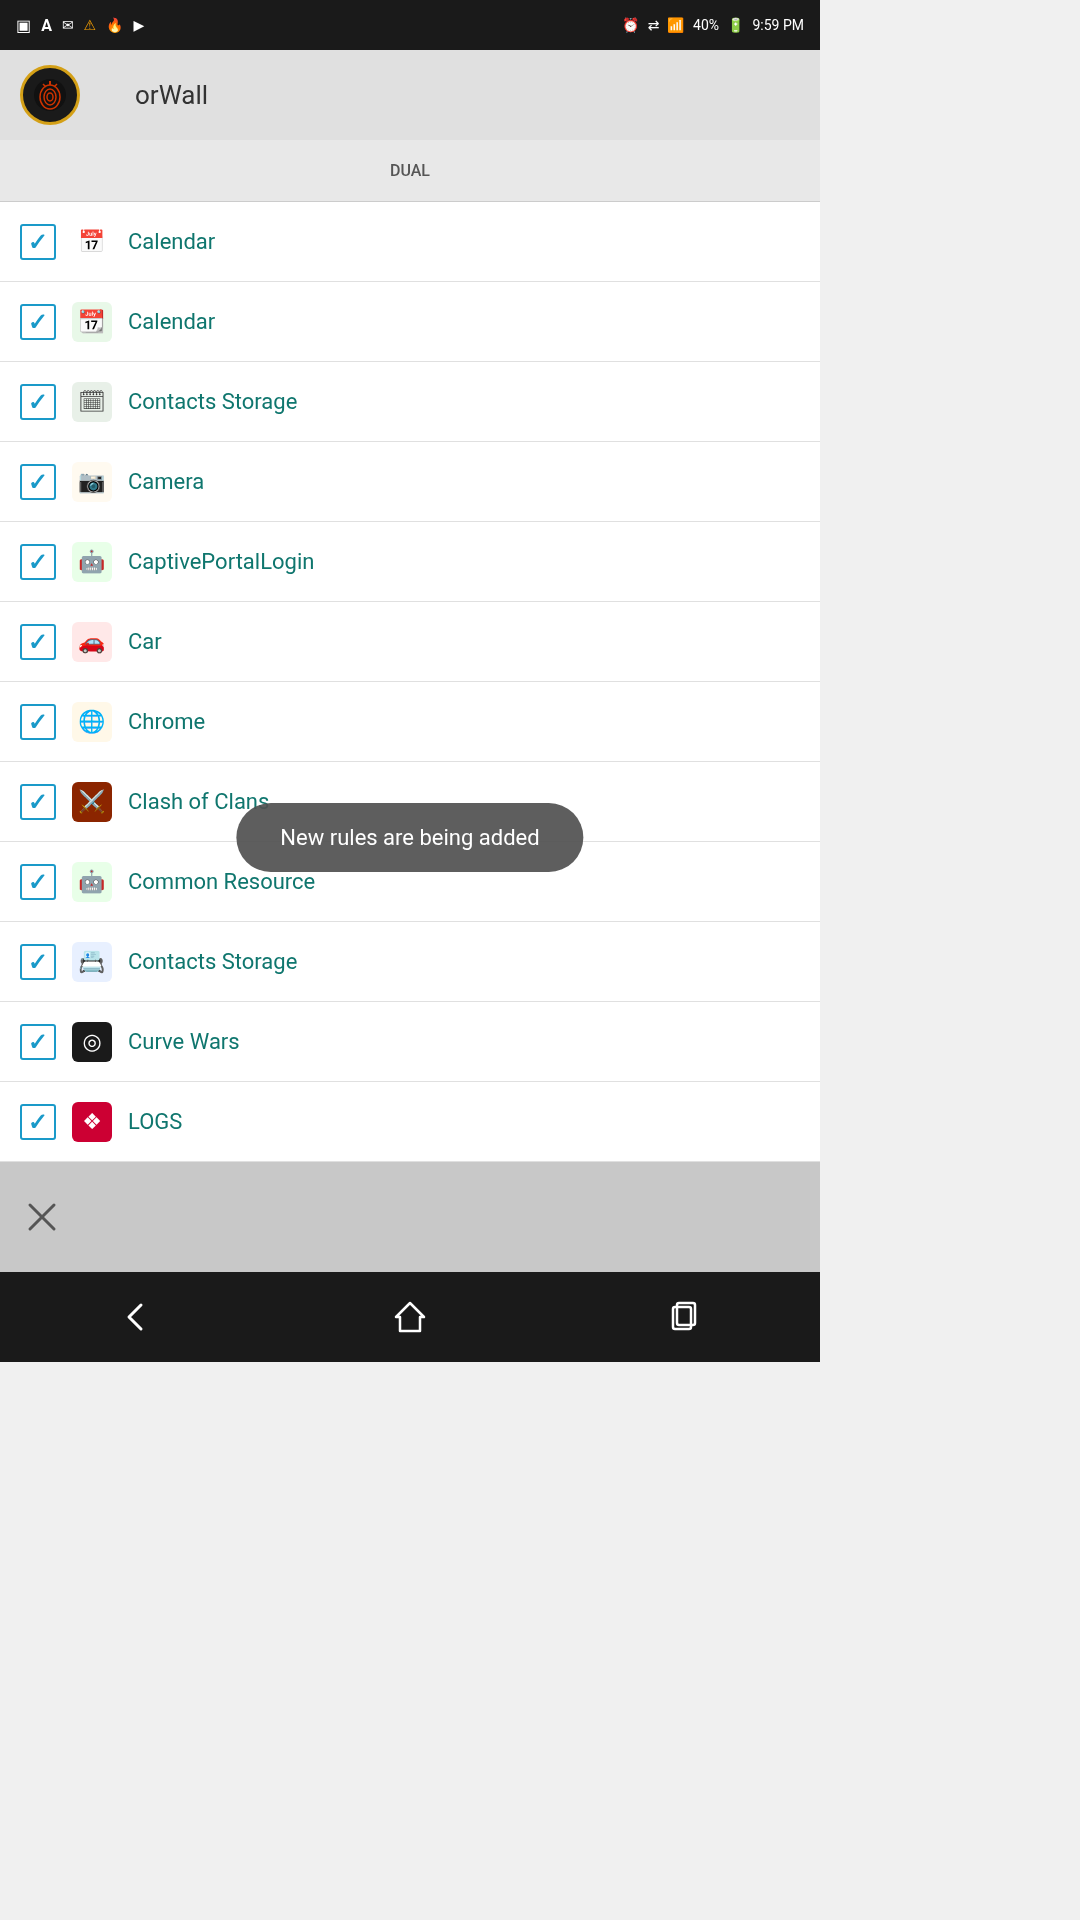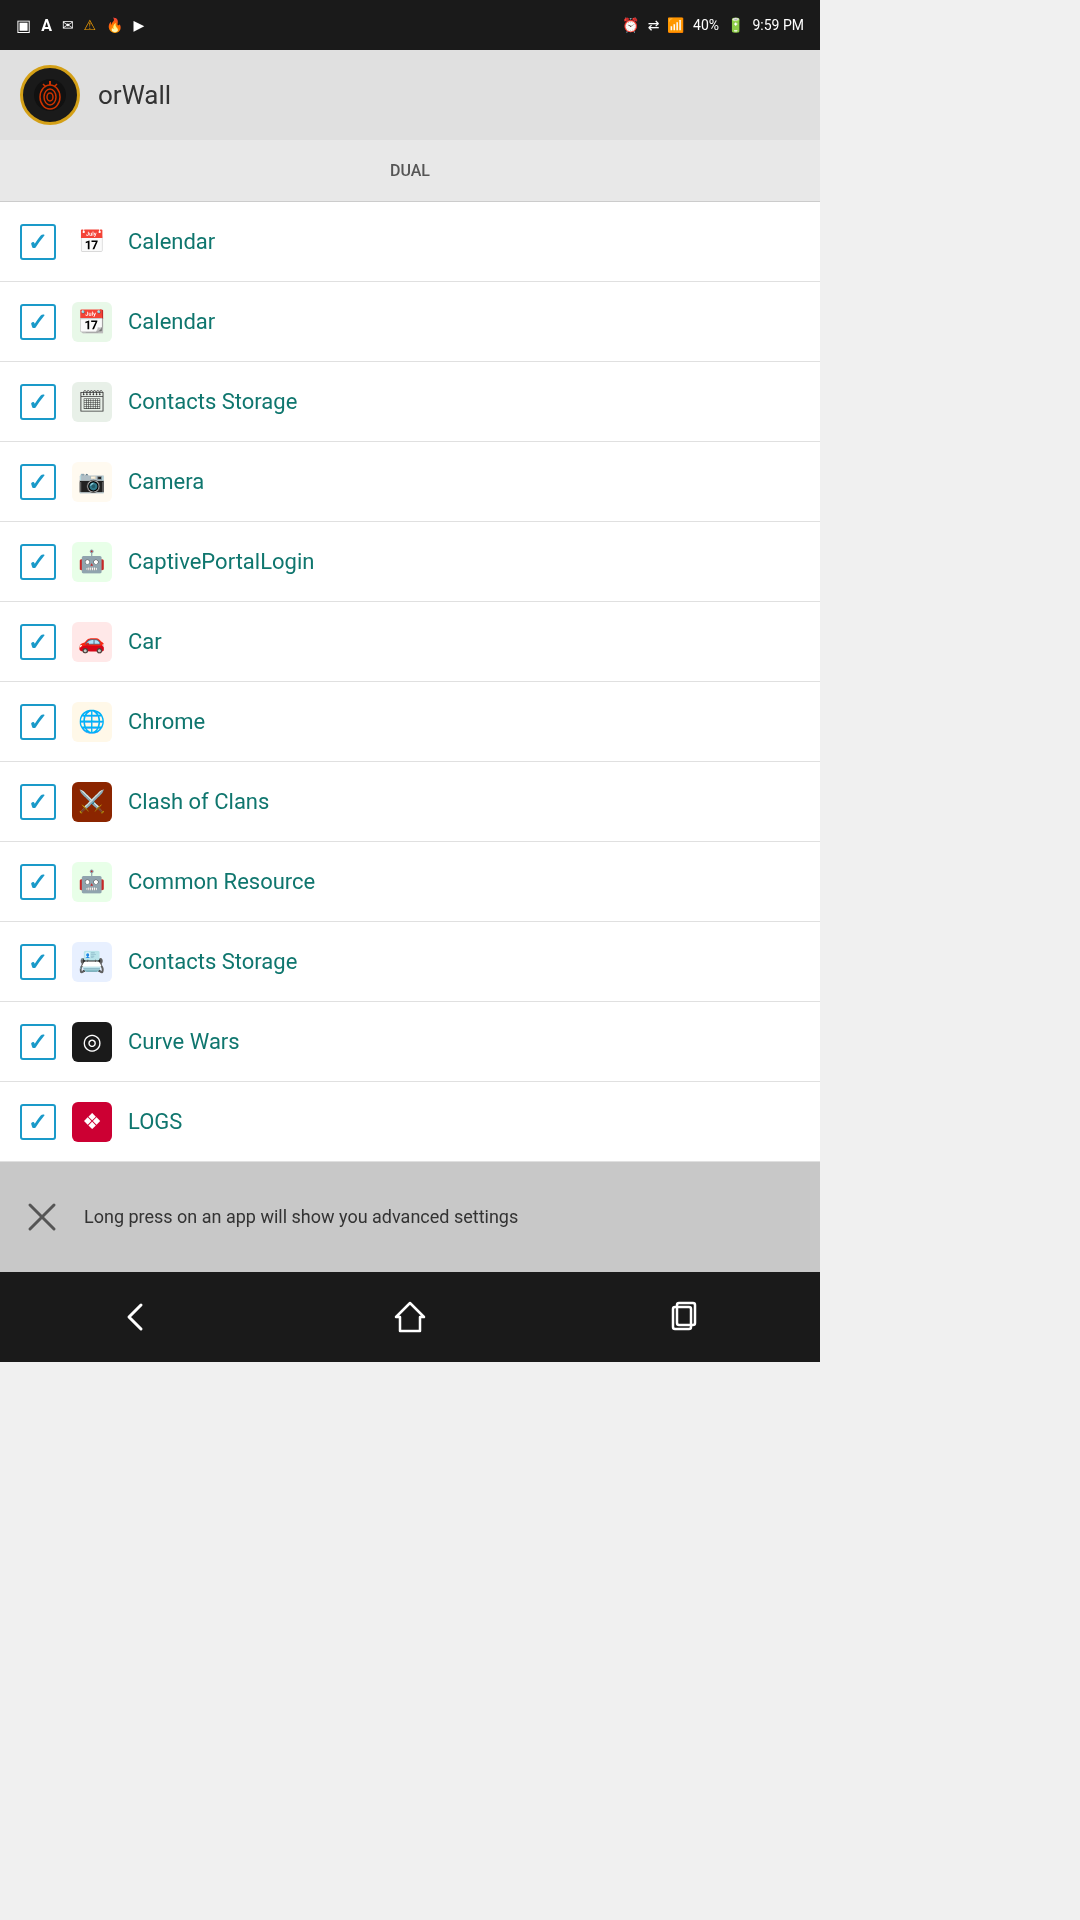--- a/index.html
+++ b/index.html
@@ -59,20 +59,21 @@
       flex-shrink: 0;
     }
     .logo-inner {
       width: 36px;
       height: 36px;
     }
     .app-title {
       font-size: 26px;
       font-weight: 400;
       color: #333;
+      margin-left: 37px;
     }
 
     
     .tabs {
       background: #e8e8e8;
       display: flex;
       height: 62px;
       border-bottom: 1px solid #ccc;
     }
     .tab {
@@ -312,30 +313,32 @@
         <div class="app-icon" style="background: rgb(26, 26, 26); color: rgb(255, 255, 255); font-size: 22px;">◎</div>
         <span class="app-name">Curve Wars</span>
       </div>
       <div class="app-item">
         <div class="checkbox checked"></div>
         <div class="app-icon" style="background: rgb(204, 0, 51); color: rgb(255, 255, 255); font-size: 22px;">❖</div>
         <span class="app-name">LOGS</span>
       </div>
     </div>
 
+  <div class="toast" style="bottom: 290px;">
+    <span>New rules are being added</span>
+  </div>
 </div>
 
 <div class="hint-bar">
   <div class="hint-close">
     <svg width="36" height="36" viewBox="0 0 36 36">
       <line x1="6" y1="6" x2="30" y2="30" stroke="#555" stroke-width="3" stroke-linecap="round"></line>
       <line x1="30" y1="6" x2="6" y2="30" stroke="#555" stroke-width="3" stroke-linecap="round"></line>
     </svg>
   </div>
-  <span class="hint-text">Long press on an app will show you advanced settings</span>
 </div>
 
 <div class="nav-bar">
   <div class="nav-btn">
     <svg width="36" height="36" viewBox="0 0 36 36">
       <polyline points="22,6 10,18 22,30" fill="none" stroke="white" stroke-width="3" stroke-linecap="round" stroke-linejoin="round"></polyline>
     </svg>
   </div>
   <div class="nav-btn">
     <svg width="36" height="36" viewBox="0 0 36 36">

